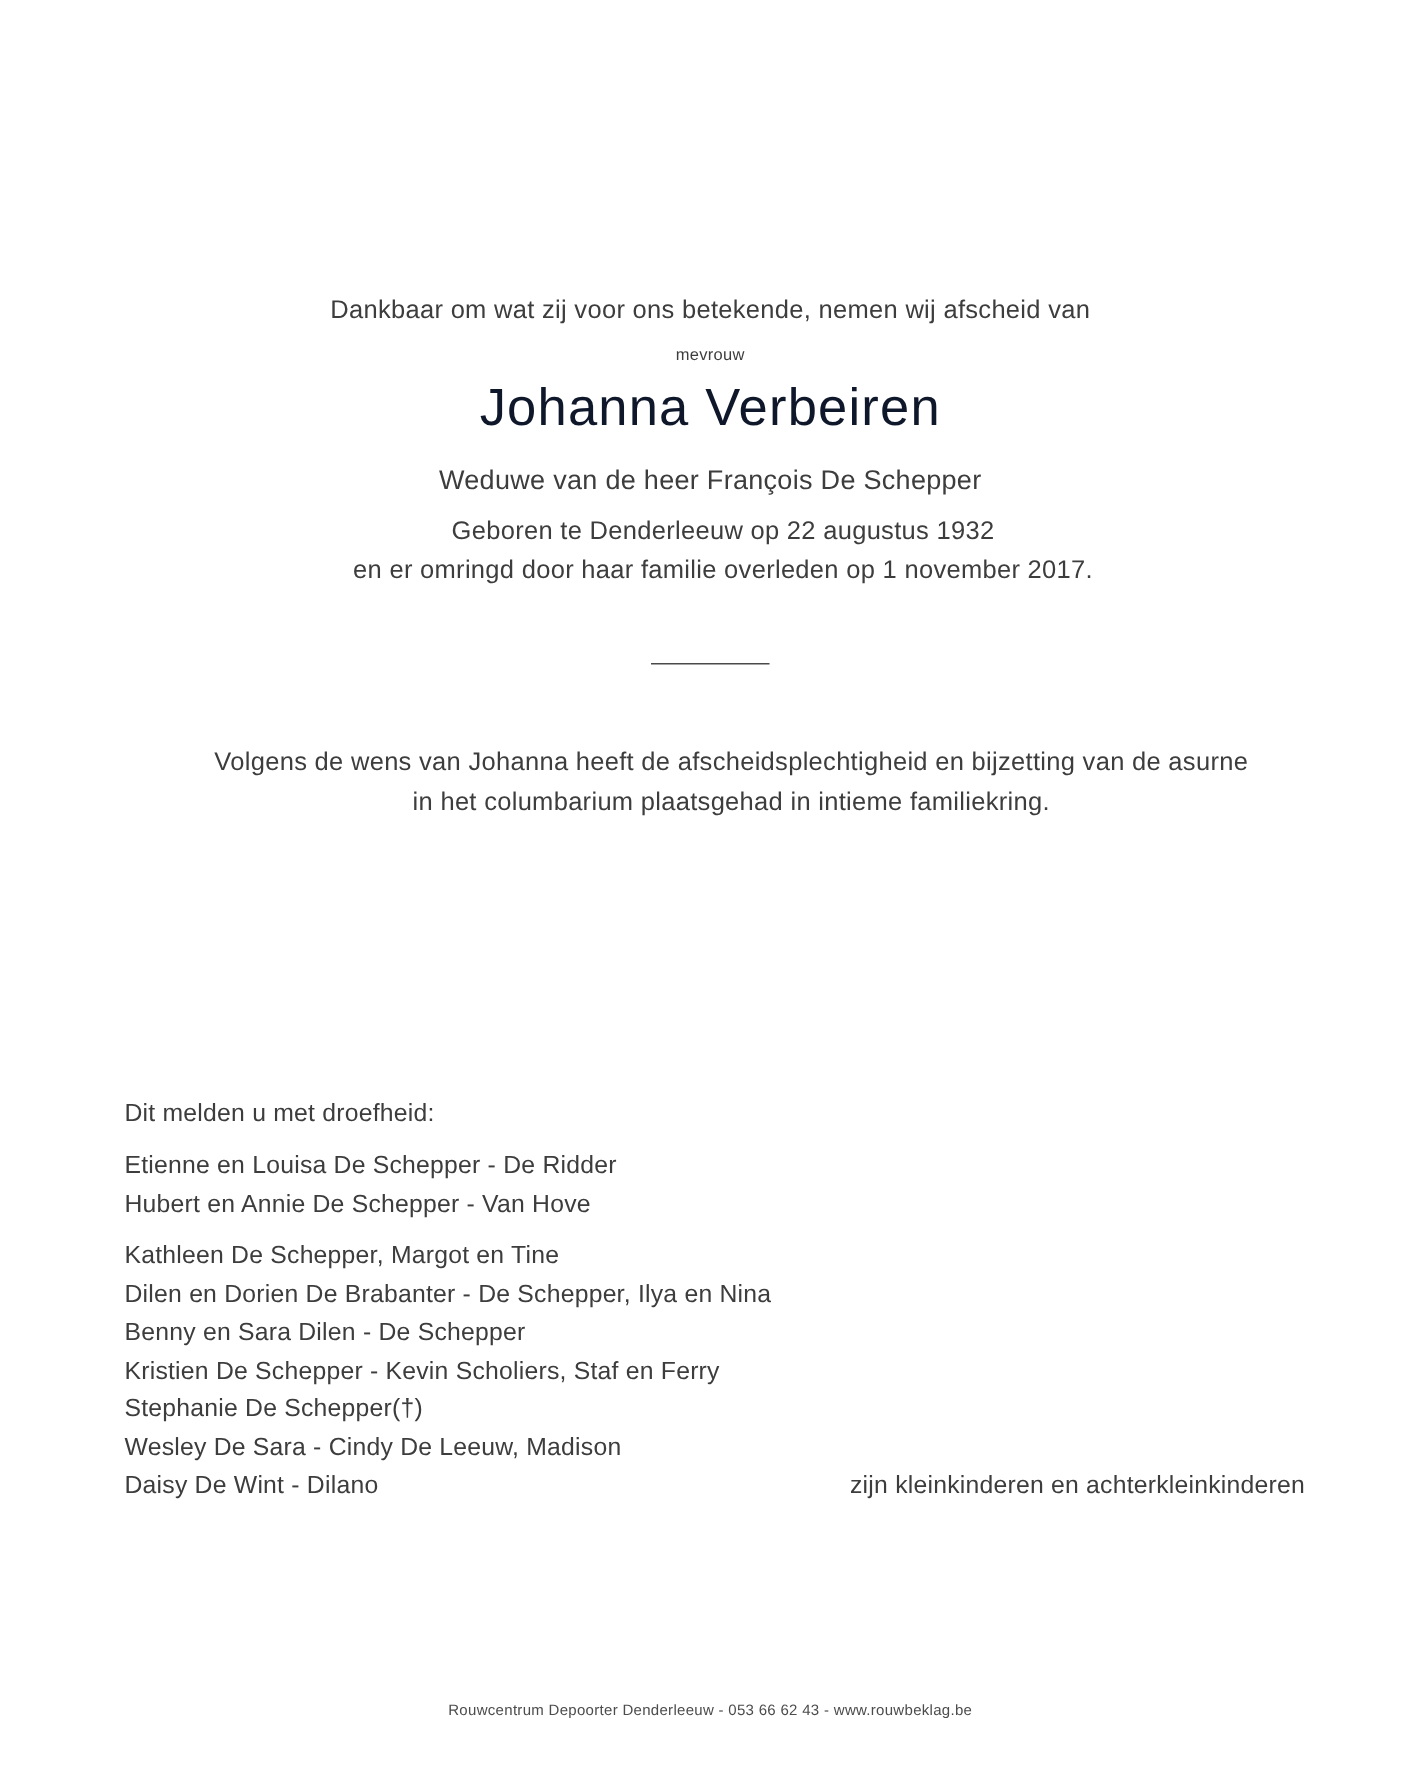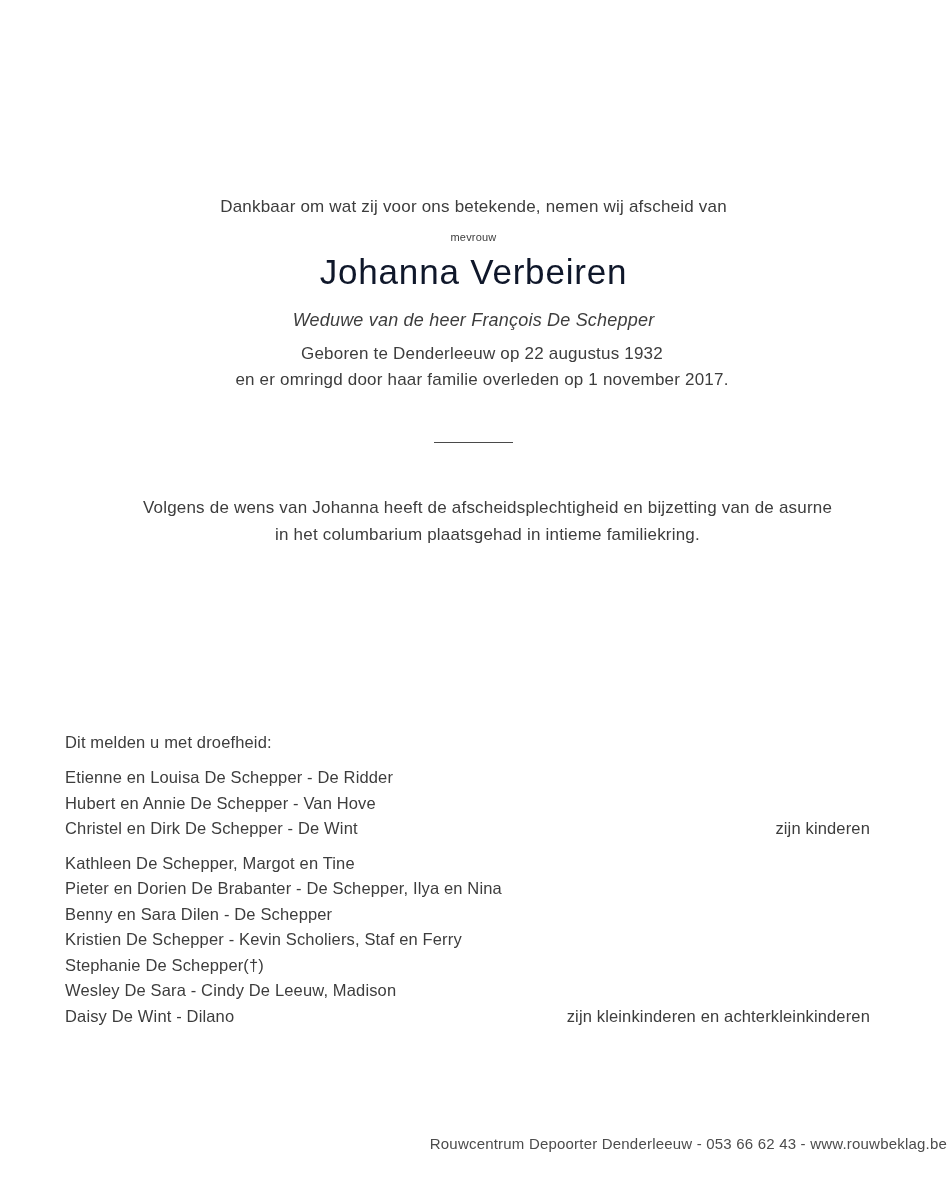--- a/index.html
+++ b/index.html
@@ -25,21 +25,21 @@
   }
   .intro-line   { top: 197px; font-size: 17px;   letter-spacing: 0.2px; }
   .honorific    { top: 231px; font-size: 11px; letter-spacing: 0.2px; }
   .deceased-name{
     top: 252px;
     font-size: 35px;
     font-weight: 300;
     letter-spacing: 0.8px;
     color: #0f172a;
   }
-  .widow-line   { top: 310px; font-size: 18px;   letter-spacing: 0.2px; font-style: italic; }
+  .widow-line   { top: 310px; font-size: 18px;   letter-spacing: 0.2px; }
   .life-dates   {
     position: absolute;
     top: 341px;
     left: 0;
     width: 100%;
     text-align: center;
     font-size: 17px;
     line-height: 25.5px;
     letter-spacing: 0.2px;
     padding-left: 17px;
@@ -60,43 +60,43 @@
     width: 100%;
     text-align: center;
     font-size: 17px;
     line-height: 26.5px;
     letter-spacing: 0.2px;
   }
   .ceremony p { margin: 0; }
   .family {
     position: absolute;
     top: 731px;
-    left: 65px;
+    left: 83px;
     right: 77px;
     font-size: 16.5px;
     letter-spacing: 0.15px;
   }
   .family-heading { margin: 0; line-height: 22px; }
   .name-group { margin: 12px 0 0 0; }
   .name-group.grandchildren { margin-top: 9px; }
   .name-row {
     margin: 0;
     line-height: 25.5px;
     display: flex;
     justify-content: space-between;
     align-items: flex-end;
   }
   .relation-label { text-align: right; white-space: nowrap; }
   .footer-line {
     position: absolute;
     top: 1135px;
     left: 0;
     width: 100%;
-    text-align: right;
-    font-size: 15px;
+    text-align: center;
+    font-size: 10px;
     letter-spacing: 0.2px;
     color: #4c4c4c;
     margin: 0;
   }
 </style>
 </head>
 <body>
 
 <div class="page">
 
@@ -124,32 +124,28 @@
 
     <p class="family-heading">Dit melden u met droefheid:</p>
 
     <div class="name-group children">
       <p class="name-row">
         <span>Etienne en Louisa De Schepper - De Ridder</span>
       </p>
       <p class="name-row">
         <span>Hubert en Annie De Schepper - Van Hove</span>
       </p>
-      <p class="name-row">
-        <span>Christel en Dirk De Schepper - De Wint</span>
-        <span class="relation-label">zijn kinderen</span>
-      </p>
     </div>
 
     <div class="name-group grandchildren">
       <p class="name-row">
         <span>Kathleen De Schepper, Margot en Tine</span>
       </p>
       <p class="name-row">
-        <span>Pieter en Dorien De Brabanter - De Schepper, Ilya en Nina</span>
+        <span>Dilen en Dorien De Brabanter - De Schepper, Ilya en Nina</span>
       </p>
       <p class="name-row">
         <span>Benny en Sara Dilen - De Schepper</span>
       </p>
       <p class="name-row">
         <span>Kristien De Schepper - Kevin Scholiers, Staf en Ferry</span>
       </p>
       <p class="name-row">
         <span>Stephanie De Schepper(†)</span>
       </p>

